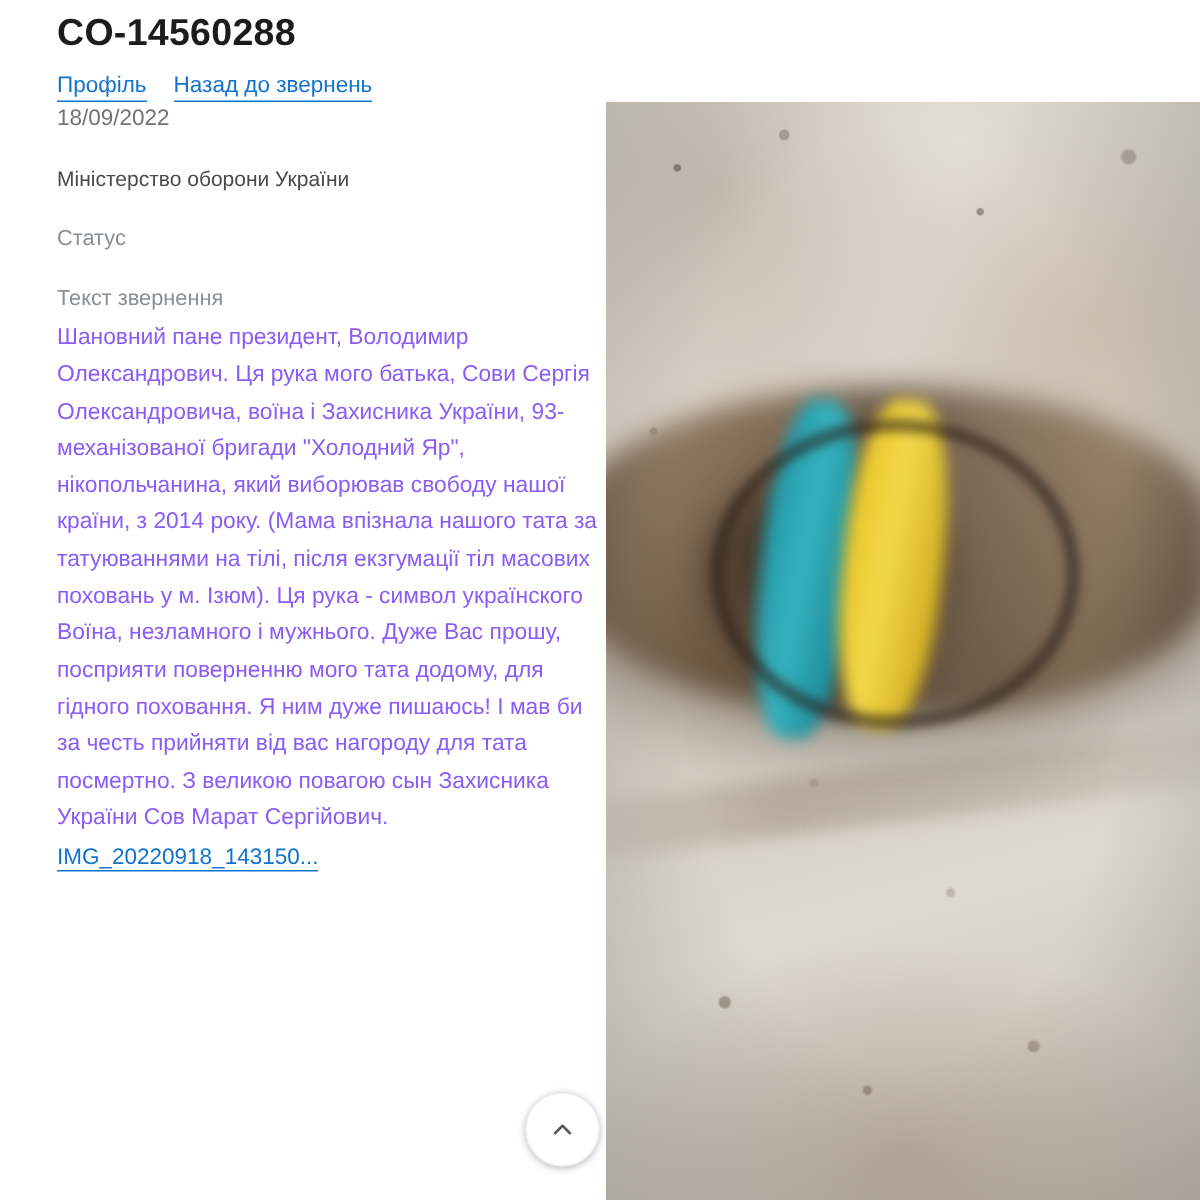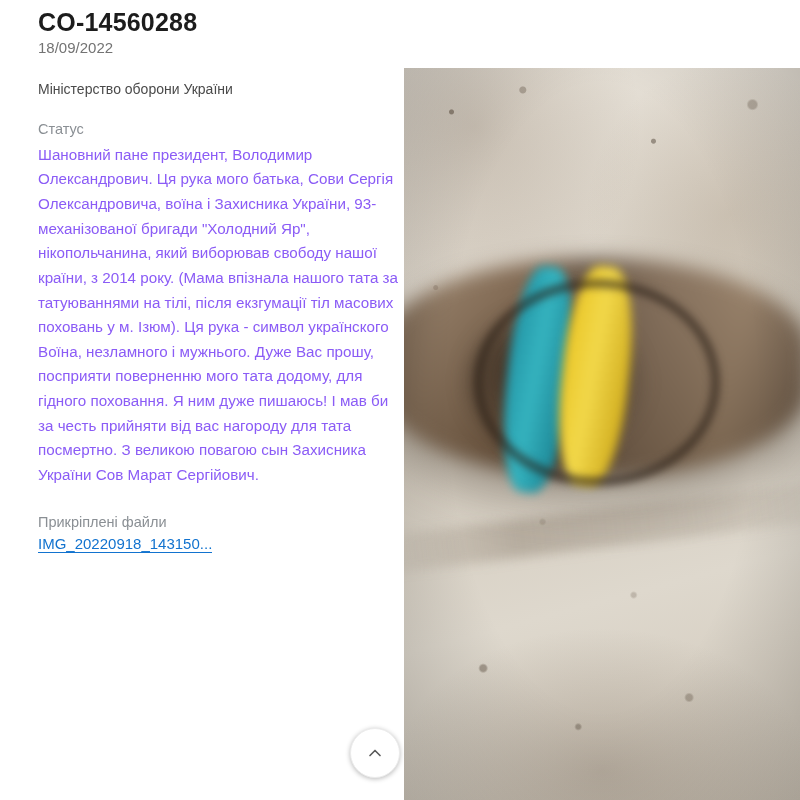--- a/index.html
+++ b/index.html
@@ -239,39 +239,45 @@
 </style>
 </head>
 <body>
 
 <div class="page">
 
   <div class="left-col">
 
     <div class="title">CO-14560288</div>
 
+    <div class="links-row">
+      <a class="link">Профіль</a>
+      <a class="link">Назад до звернень</a>
+    </div>
 
     <div class="field">
       <div class="field-value">18/09/2022</div>
     </div>
 
     <div class="org">Міністерство оборони України</div>
 
     <div class="field">
       <div class="field-label">Статус</div>
     </div>
 
+    <div class="field">
+      <div class="field-label">Текст звернення</div>
+    </div>
 
     <div class="body-text">
       <p>Шановний пане президент, Володимир Олександрович.
 Ця рука мого батька, Сови Сергія Олександровича, воїна і Захисника України, 93-механізованої бригади "Холодний Яр", нікопольчанина, який виборював свободу нашої країни, з 2014 року. (Мама впізнала нашого тата за татуюваннями на тілі, після екзгумації тіл масових поховань у м. Ізюм). Ця рука - символ українского Воїна, незламного і мужнього. Дуже Вас прошу, посприяти поверненню мого тата додому, для гідного поховання. Я ним дуже пишаюсь! І мав би за честь прийняти від вас нагороду для тата посмертно.
 З великою повагою сын Захисника України Сов Марат Сергійович.</p>
     </div>
 
-    <div class="attach-label">Прикріплені файли</div>
     <a class="attach-link">IMG_20220918_143150...</a>
 
   </div>
 
   <div class="fab">
     <span>
       <svg width="20" height="20" viewBox="0 0 24 24" fill="none" stroke="#5a5a5a" stroke-width="2" stroke-linecap="round" stroke-linejoin="round">
         <polyline points="6,15 12,9 18,15"></polyline>
       </svg>
     </span>

